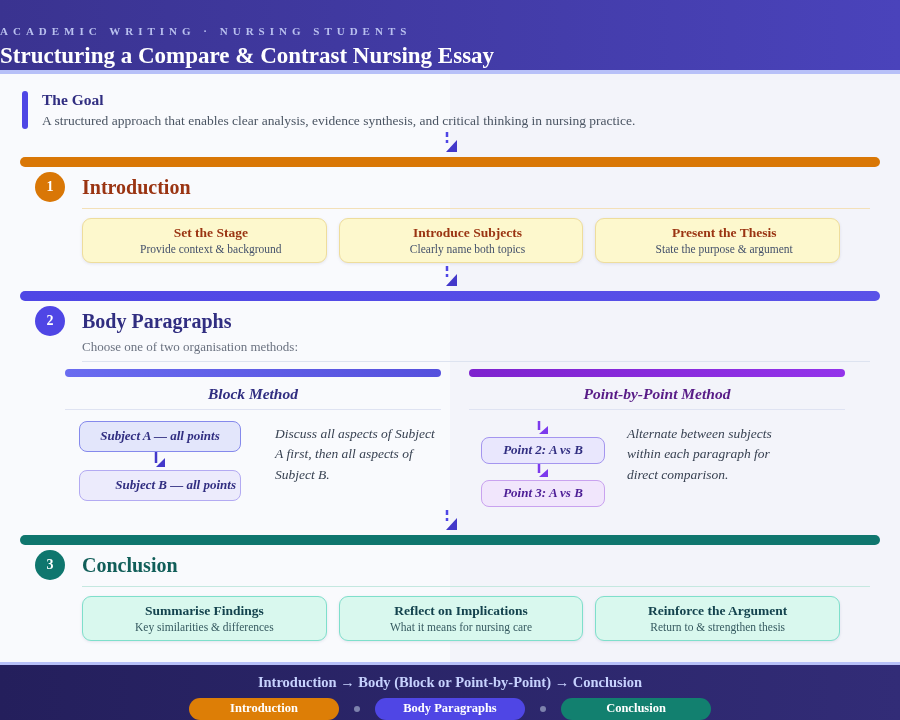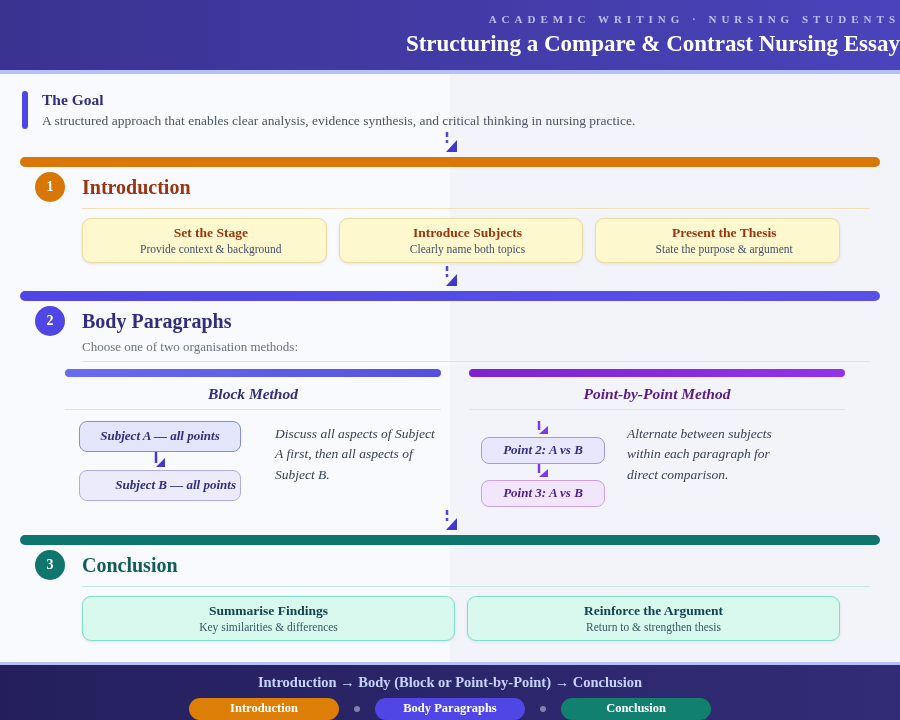--- a/index.html
+++ b/index.html
@@ -3,21 +3,21 @@
 <meta charset="utf-8">
 <style>
   * { box-sizing: border-box; margin: 0; padding: 0; }
   html, body { width: 900px; height: 720px; }
   body { font-family: "Liberation Serif", "DejaVu Serif", serif; overflow: hidden; }
   .canvas { width: 900px; height: 720px; display: flex; flex-direction: column;
     background: linear-gradient(90deg, #f9fafd 0%, #f9fafd 50%, #f3f4fa 50%, #f3f4fa 100%); }
 
   
   .header { height: 74px; flex: 0 0 74px; background: linear-gradient(90deg, #3a3390, #4a43bb);
-    border-bottom: 4px solid #b7c0f8; text-align: right; padding-top: 13px; }
+    border-bottom: 4px solid #b7c0f8; text-align: left; padding-top: 25px; }
   .kicker { font-size: 11px; letter-spacing: 5px; color: #b9c0ef; font-weight: bold; }
   .title { font-size: 23px; color: #ffffff; font-weight: bold; margin-top: 6px; }
 
   
   .goal { display: flex; margin: 17px 30px 0 22px; gap: 14px; }
   .goal-accent { width: 6px; border-radius: 3px; background: #4f46e5; flex: 0 0 6px; }
   .goal-title { font-size: 15.5px; font-weight: bold; color: #312e81; margin-bottom: 4px; }
   .goal-text { font-size: 13.5px; color: #4b5563; }
 
   
@@ -215,20 +215,24 @@
       <div class="num num-teal">3</div>
       <div class="sec-title t-teal">Conclusion</div>
     </div>
     <div class="sec-rule r-teal"></div>
     <div class="cards">
       <div class="card card-mint">
         <div class="card-t">Summarise Findings</div>
         <div class="card-s">Key similarities &amp; differences</div>
       </div>
       <div class="card card-mint">
+        <div class="card-t">Reflect on Implications</div>
+        <div class="card-s">What it means for nursing care</div>
+      </div>
+      <div class="card card-mint">
         <div class="card-t">Reinforce the Argument</div>
         <div class="card-s">Return to &amp; strengthen thesis</div>
       </div>
     </div>
   </div>
 
   <div class="footer">
     <div class="flow-text">Introduction → Body (Block or Point-by-Point) → Conclusion</div>
     <div class="pills">
       <div class="pill pill-0">Introduction</div>

